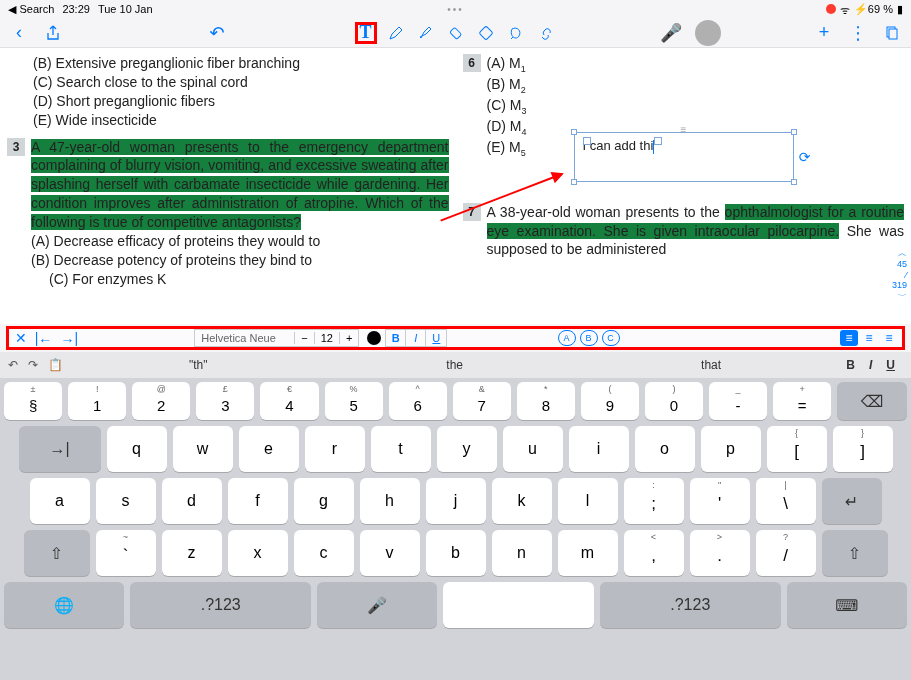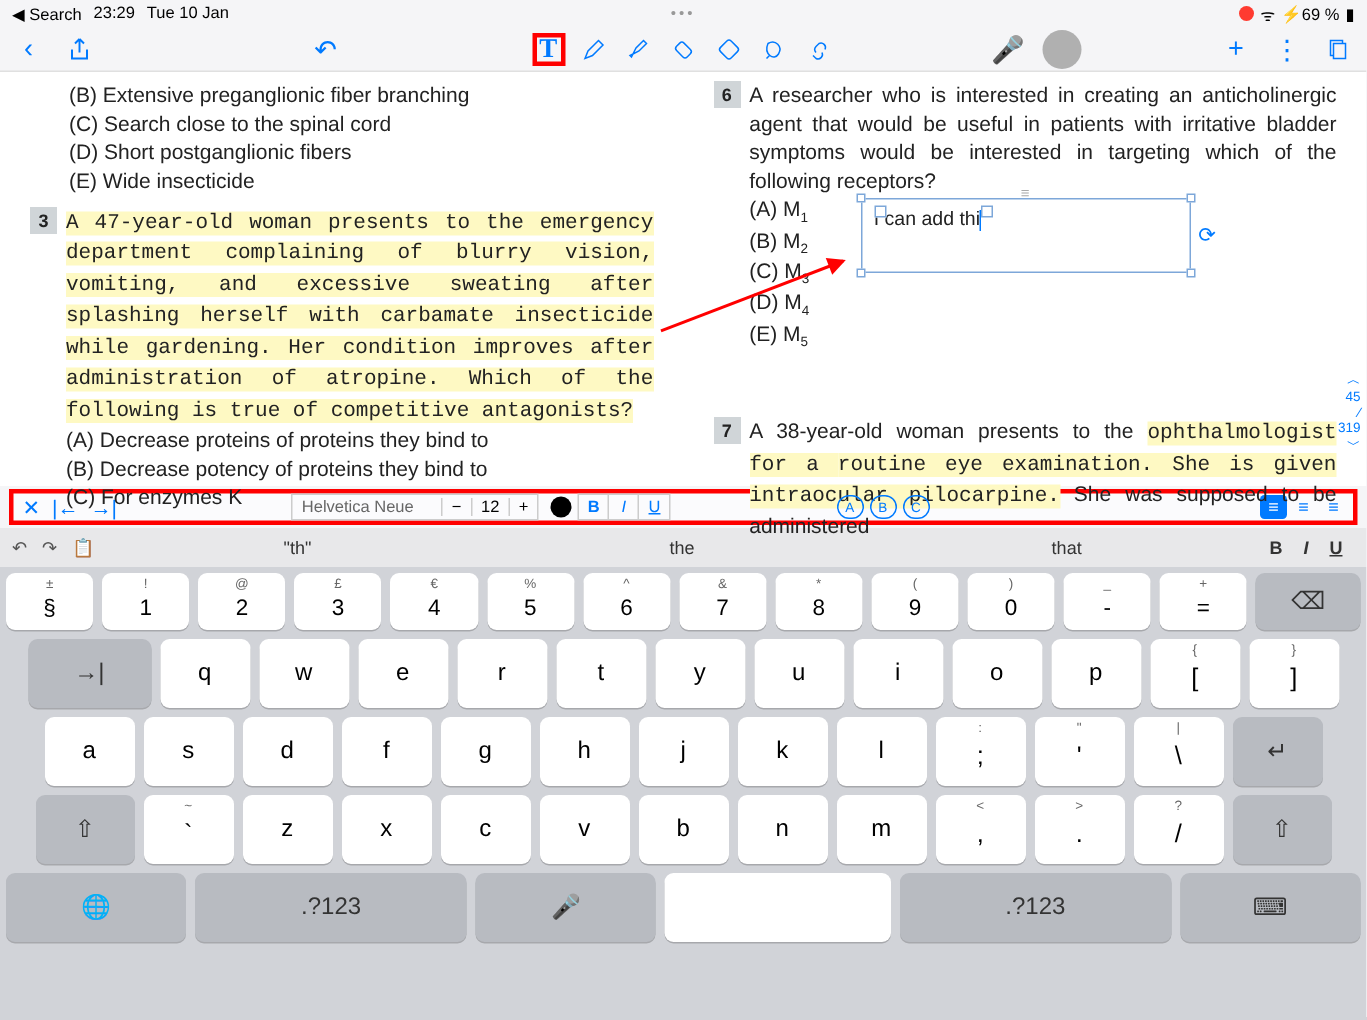--- a/index.html
+++ b/index.html
@@ -10,26 +10,26 @@
 .rec-dot { width: 10px; height: 10px; border-radius: 50%; background: #ff3b30; }
 .top-toolbar { height: 30px; display: flex; align-items: center; padding: 0 8px; background: #f5f5f7; position: relative; border-bottom: 1px solid #e0e0e0;}
 .tb-left, .tb-right { display: flex; gap: 12px; align-items: center; }
 .tb-center { position: absolute; left: 50%; transform: translateX(-50%); display: flex; gap: 8px; align-items: center; }
 .tb-right { margin-left: auto; }
 .icon-btn { color: #007aff; font-size: 18px; cursor: pointer; display: inline-flex; align-items: center; justify-content: center; width: 22px; height: 22px; }
 .text-tool-highlight { border: 3px solid #ff0000; padding: 2px; }
 .dots { position: absolute; left: 50%; top: -14px; transform: translateX(-50%); color: #999; font-size: 10px; letter-spacing: 2px;}
 .gray-circle { width: 26px; height: 26px; border-radius: 50%; background: #b0b0b0; display: inline-block; }
 .content { display: flex; height: 276px; background: #fff; }
-.col { width: 50%; padding: 6px 20px; font-size: 14px; line-height: 1.35; font-family: "Times New Roman", serif; color: #222; position: relative;}
+.col { width: 50%; padding: 6px 7px; font-size: 14px; line-height: 1.35; font-family: "Times New Roman", serif; color: #222; position: relative;}
 .opt { margin-left: 26px; }
 .qnum { display: inline-block; width: 18px; height: 18px; background: #d0d5d8; text-align: center; line-height: 18px; font-size: 12px; font-weight: bold; margin-right: 6px; vertical-align: top;}
 .qblock { display: flex; margin-top: 8px; }
 .qtext { flex: 1; text-align: justify; }
-.hl { background: #fef9c3; font-family: Liberation Mono, monospace; }
+.hl { background: #15803d; }
 .sub { font-size: 9px; vertical-align: sub; }
 .textbox { position: absolute; border: 1px solid #7da7d9; width: 220px; height: 50px; background: #fff; left: 118px; top: 84px; padding: 4px 8px; font-size: 13px; font-family: Helvetica, Arial, sans-serif;}
 .textbox::before, .textbox::after { content:""; position:absolute; width:6px; height:6px; border:1px solid #7da7d9; background:#fff;}
 .tb-handle-tl{position:absolute;width:6px;height:6px;border:1px solid #7da7d9;background:#fff;top:-4px;left:-4px;}
 .tb-handle-tr{position:absolute;width:6px;height:6px;border:1px solid #7da7d9;background:#fff;top:-4px;right:-4px;}
 .tb-handle-bl{position:absolute;width:6px;height:6px;border:1px solid #7da7d9;background:#fff;bottom:-4px;left:-4px;}
 .tb-handle-br{position:absolute;width:6px;height:6px;border:1px solid #7da7d9;background:#fff;bottom:-4px;right:-4px;}
 .tb-grip{position:absolute;top:-10px;left:50%;transform:translateX(-50%);color:#aaa;font-size:10px;}
 .tb-rotate{position:absolute;right:-18px;top:50%;transform:translateY(-50%);color:#007aff;font-size:14px;}
 .arrow { position: absolute; left: -24px; top: 125px; width: 130px; height: 2px; background: #ff0000;transform: rotate(-21deg); transform-origin: right center;}
@@ -143,37 +143,36 @@
           <rect x="5" y="4" width="8" height="10" stroke="#007aff" fill="#f5f5f7"></rect>
         </svg>
       </span>
   </div>
 </div>
 
 <div class="content">
   <div class="col">
     <div class="opt">(B)   Extensive preganglionic fiber branching</div>
     <div class="opt">(C)   Search close to the spinal cord</div>
-    <div class="opt">(D)   Short postganglionic fibers</div>
+    <div class="opt">(D)   Short preganglionic fibers</div>
     <div class="opt">(E)   Wide insecticide</div>
     <div class="qblock">
       <span class="qnum">3</span>
       <div class="qtext">
         <span class="hl">A 47-year-old woman presents to the emergency department complaining of blurry vision, vomiting, and excessive sweating after splashing herself with carbamate insecticide while gardening. Her condition improves after administration of atropine. Which of the following is true of competitive antagonists?</span>
-        <div class="opt" style="margin-left:0">(A)   Decrease proteins of proteins they bind to</div>
+        <div class="opt" style="margin-left:0">(A)   Decrease efficacy of proteins they would to</div>
         <div class="opt" style="margin-left:0">(B)   Decrease potency of proteins they bind to</div>
-        <div class="opt" style="margin-left:0">(C)   For enzymes  K</div>
+        <div class="opt" style="margin-left:18px">(C)   For enzymes  K</div>
       </div>
     </div>
   </div>
   <div class="col">
     <div class="qblock" style="margin-top:0">
       <span class="qnum">6</span>
       <div class="qtext">
-        <span>A researcher who is interested in creating an anticholinergic agent that would be useful in patients with irritative bladder symptoms would be interested in targeting which of the following receptors?</span>
         <div style="margin-left:0"><span>(A)   M</span><span class="sub">1</span></div>
         <div style="margin-left:0"><span>(B)   M</span><span class="sub">2</span></div>
         <div style="margin-left:0"><span>(C)   M</span><span class="sub">3</span></div>
         <div style="margin-left:0"><span>(D)   M</span><span class="sub">4</span></div>
         <div style="margin-left:0"><span>(E)   M</span><span class="sub">5</span></div>
       </div>
     </div>
     <div class="textbox">
       <span class="tb-grip">≡</span>
       <span class="tb-handle-tl"></span>

